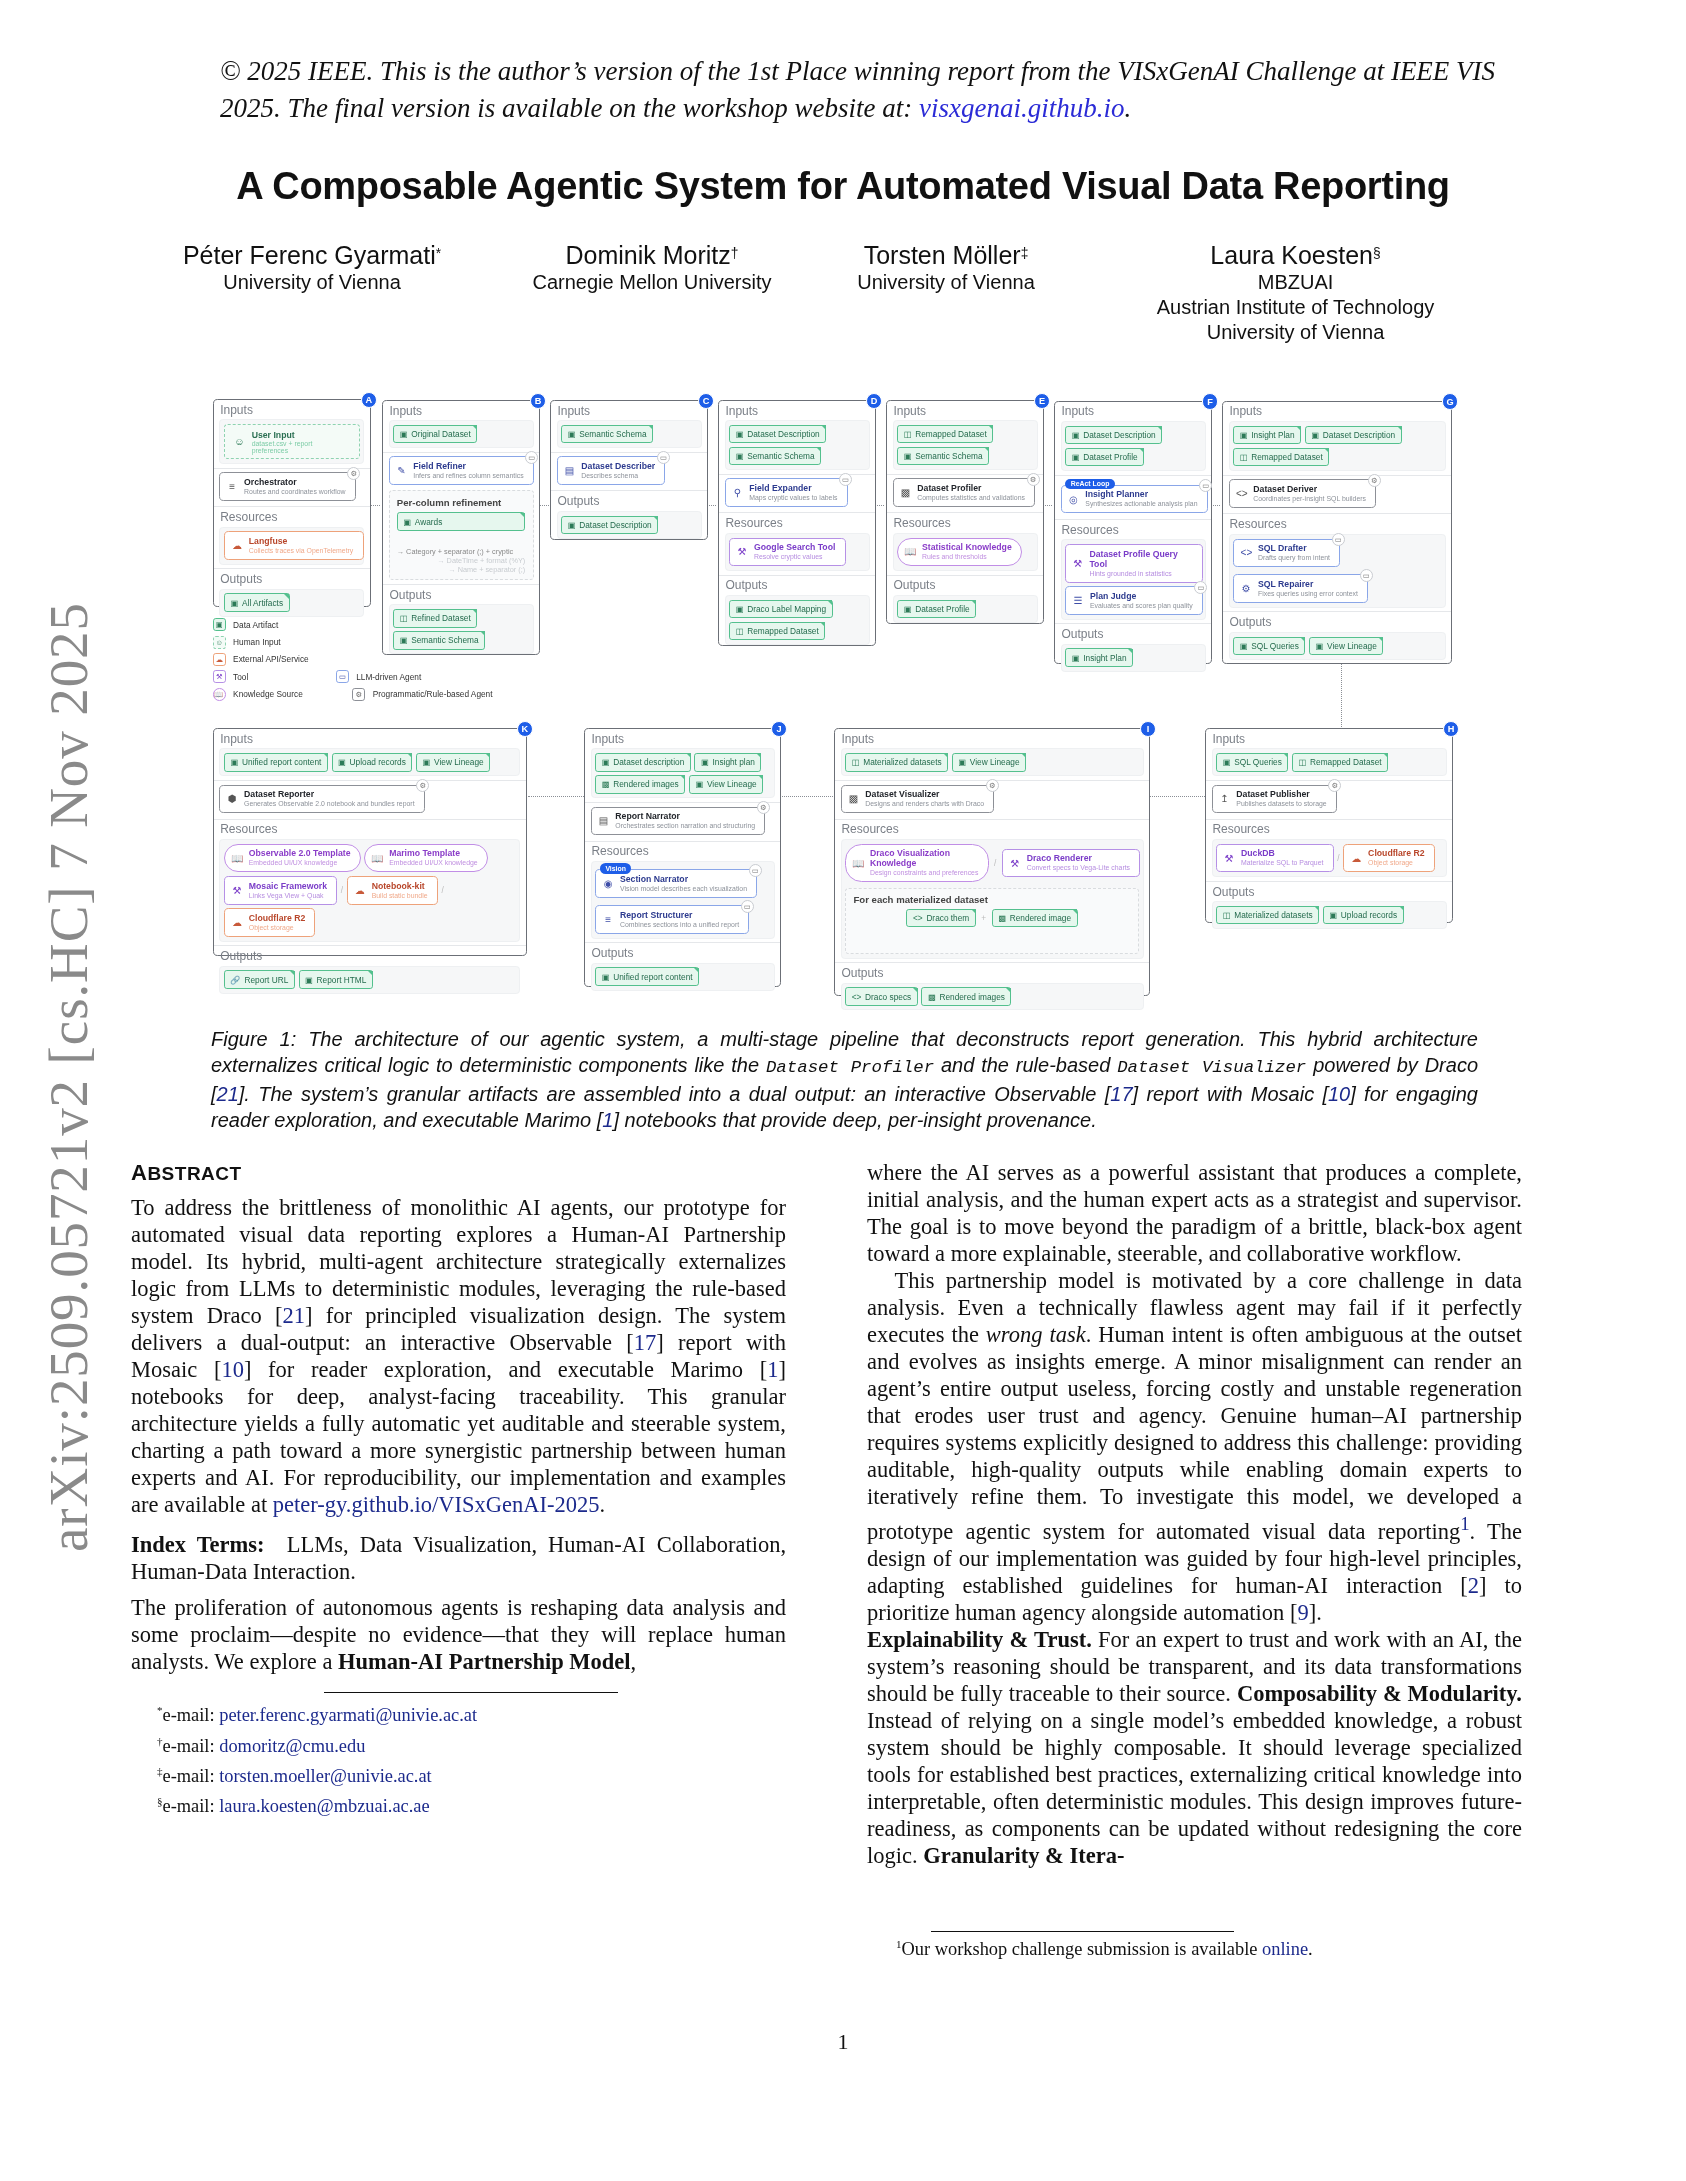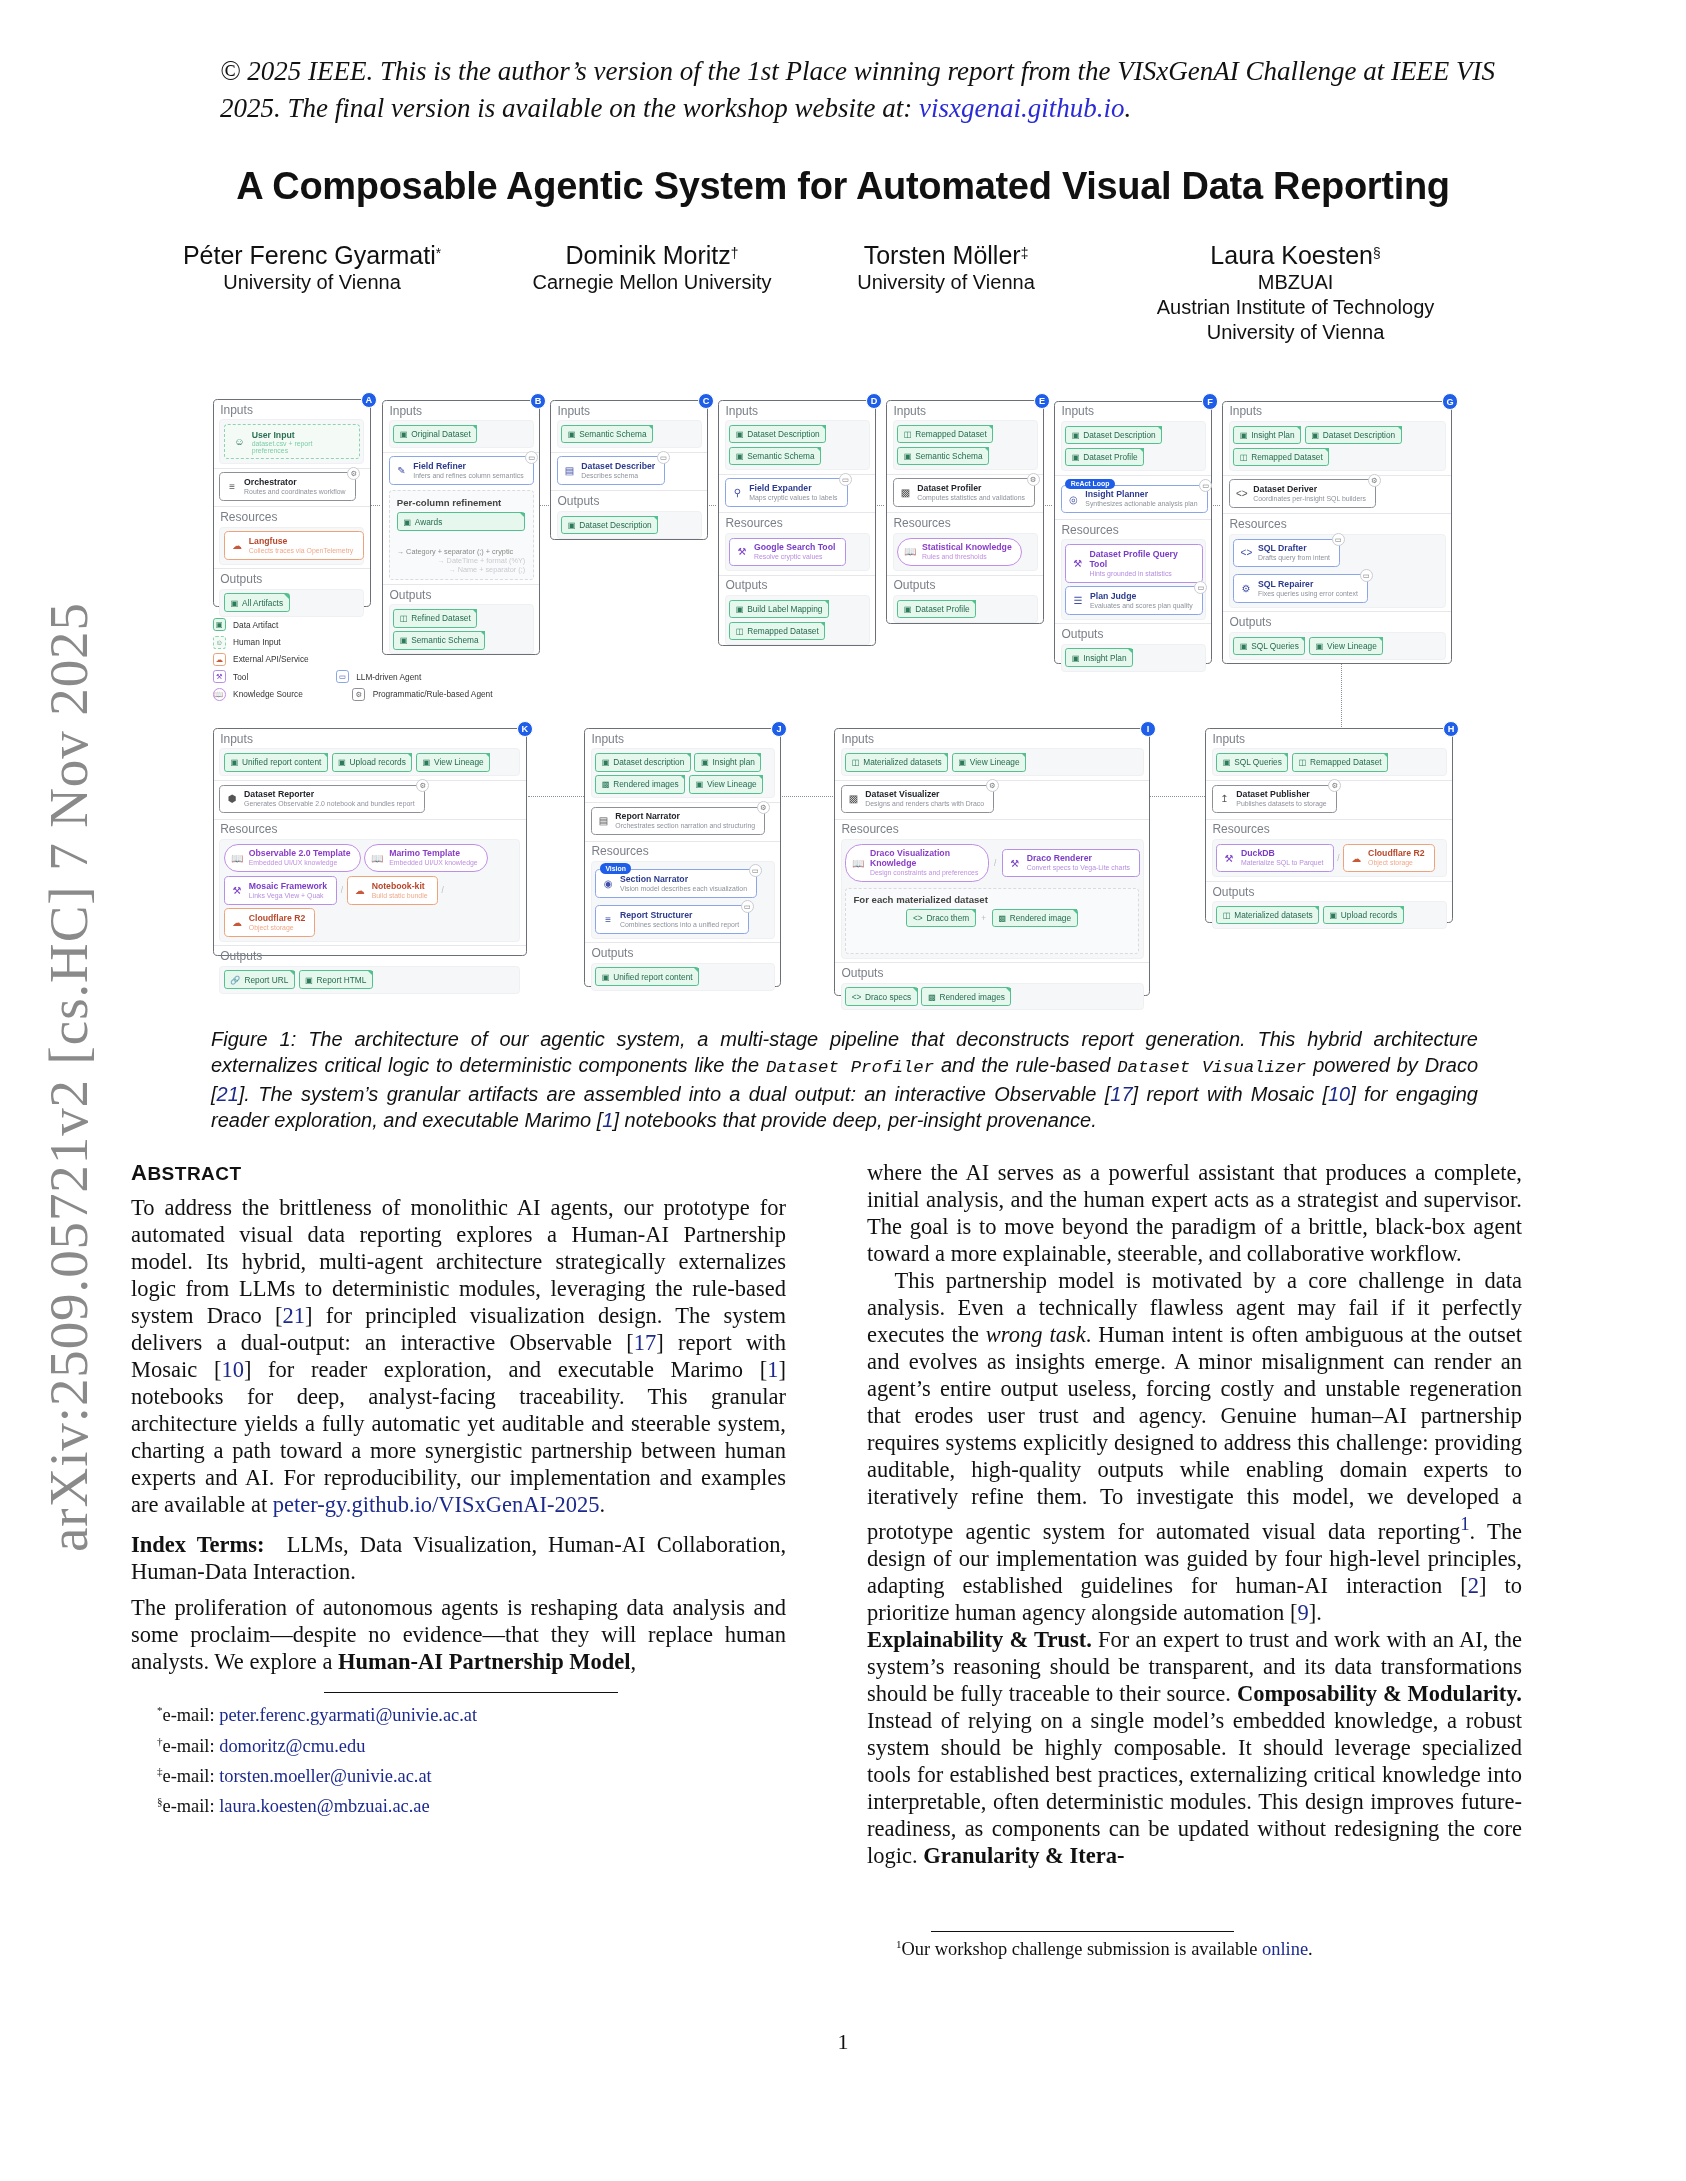--- a/index.html
+++ b/index.html
@@ -326,21 +326,21 @@
             <div class="t">Google Search Tool</div>
             <div class="d">Resolve cryptic values</div>
           </div>
       </div>
     </div>
     <div class="divider"></div>
     <div class="sec-label">Outputs</div>
     <div class="sec">
       <span class="chip">
           <span class="ic">▣</span>
-          <span>Build Label Mapping</span>
+          <span>Draco Label Mapping</span>
         </span>
       <span class="chip">
           <span class="ic">◫</span>
           <span>Remapped Dataset</span>
         </span>
     </div>
   </div>
 
   <div class="panel" style="left:675px; top:2.8px; width:158px; height:224px;">
     <div class="badge">E</div>

